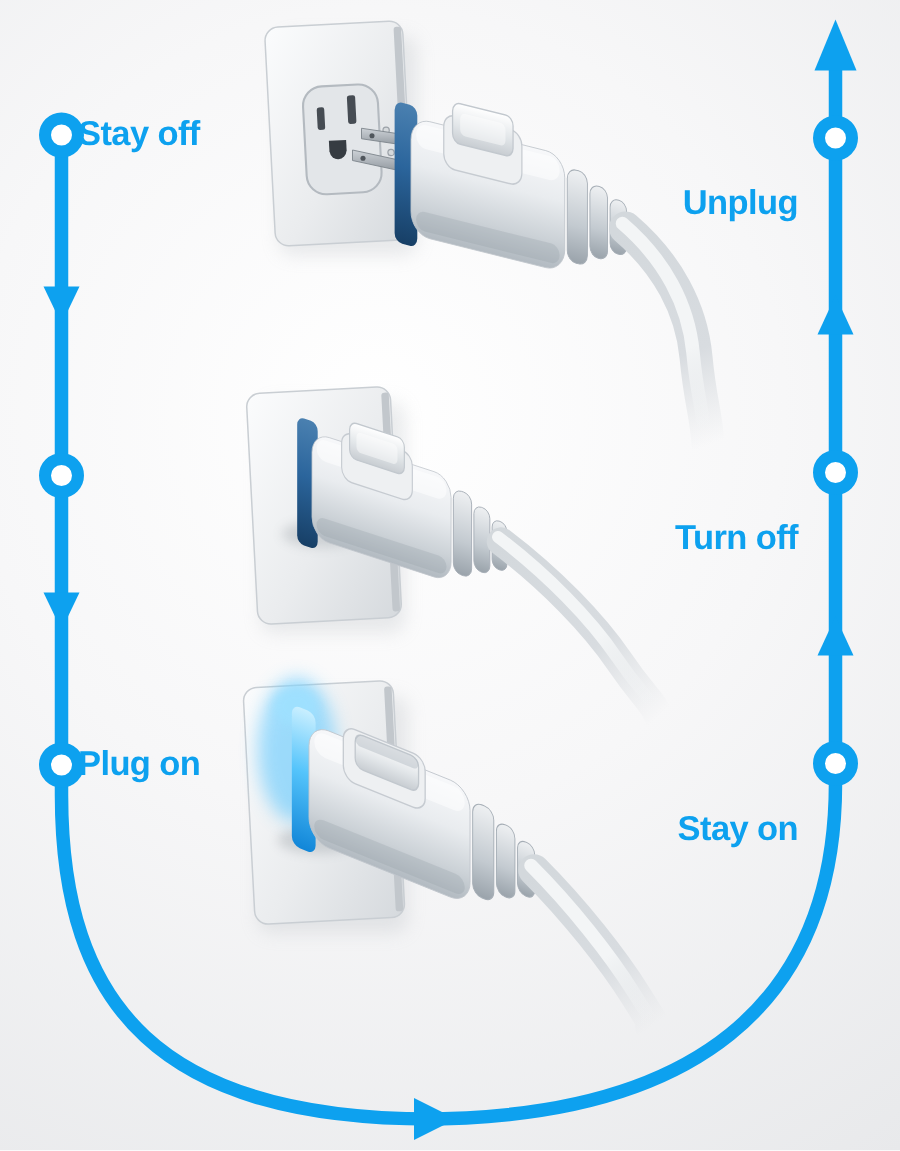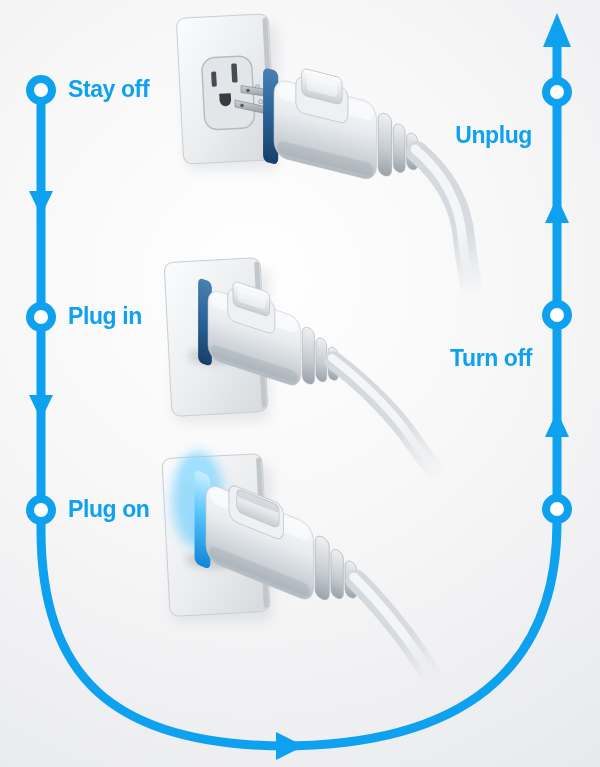--- a/index.html
+++ b/index.html
@@ -10,21 +10,21 @@
   }
   svg.stage{position:absolute;left:0;top:0;z-index:1;}
   .cy{fill:none;stroke:var(--accent,#0da1ef);stroke-width:9;}
   .cyf{fill:var(--accent,#0da1ef);}
   .cnode{fill:#ffffff;stroke:var(--accent,#0da1ef);stroke-width:8;}
   .step-label{
     position:absolute;z-index:3;transform:translateY(-52%);
     font-weight:700;font-size:23px;letter-spacing:-0.4px;white-space:nowrap;
     color:var(--accent,#0da1ef);
   }
-  .step-label.left{left:68px;text-align:right;}
+  .step-label.left{left:52px;text-align:right;}
   .step-label.right{right:68px;text-align:right;margin-top:44px;}
   .caption{
     position:absolute;z-index:3;left:166px;top:584px;
     font-weight:700;font-size:19px;line-height:34px;letter-spacing:-0.5px;
     color:var(--caption_text,#383838);
   }
   .caption span{display:block;white-space:nowrap;}
 </style>
 </head>
 <body>
@@ -220,19 +220,19 @@
       <circle class="cnode" cx="41" cy="90" r="11"></circle>
       <circle class="cnode" cx="41" cy="317" r="11"></circle>
       <circle class="cnode" cx="41" cy="510" r="11"></circle>
       <circle class="cnode" cx="557" cy="92" r="11"></circle>
       <circle class="cnode" cx="557" cy="315" r="11"></circle>
       <circle class="cnode" cx="557" cy="509" r="11"></circle>
     </g>
   </svg>
 
   <div class="step-label left" style="top:90px">Stay off</div>
-  <div class="step-label left" style="top:317px">Plug in</div>
   <div class="step-label left" style="top:510px">Plug on</div>
   <div class="step-label right" style="top:92px">Unplug</div>
   <div class="step-label right" style="top:315px">Turn off</div>
+  <div class="step-label right" style="top:509px">Stay on</div>
 
 
 </div>
 
 </body></html>

